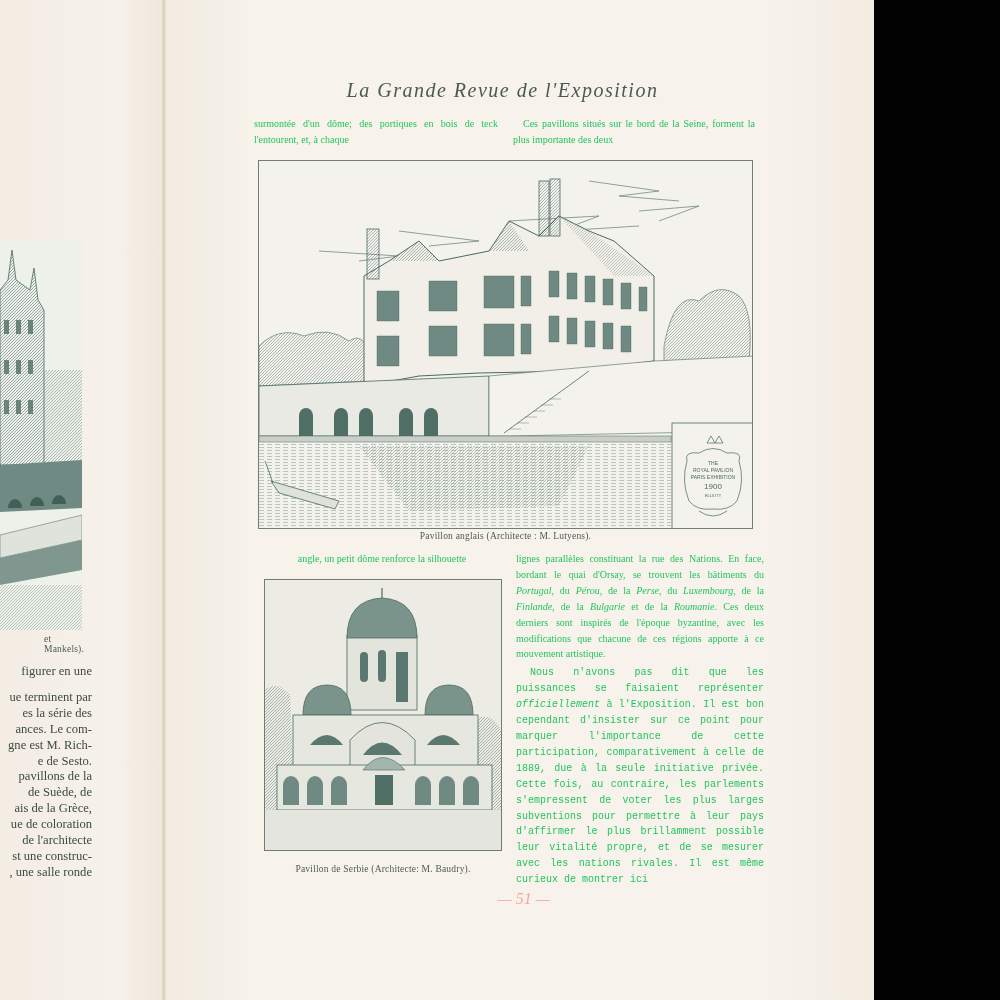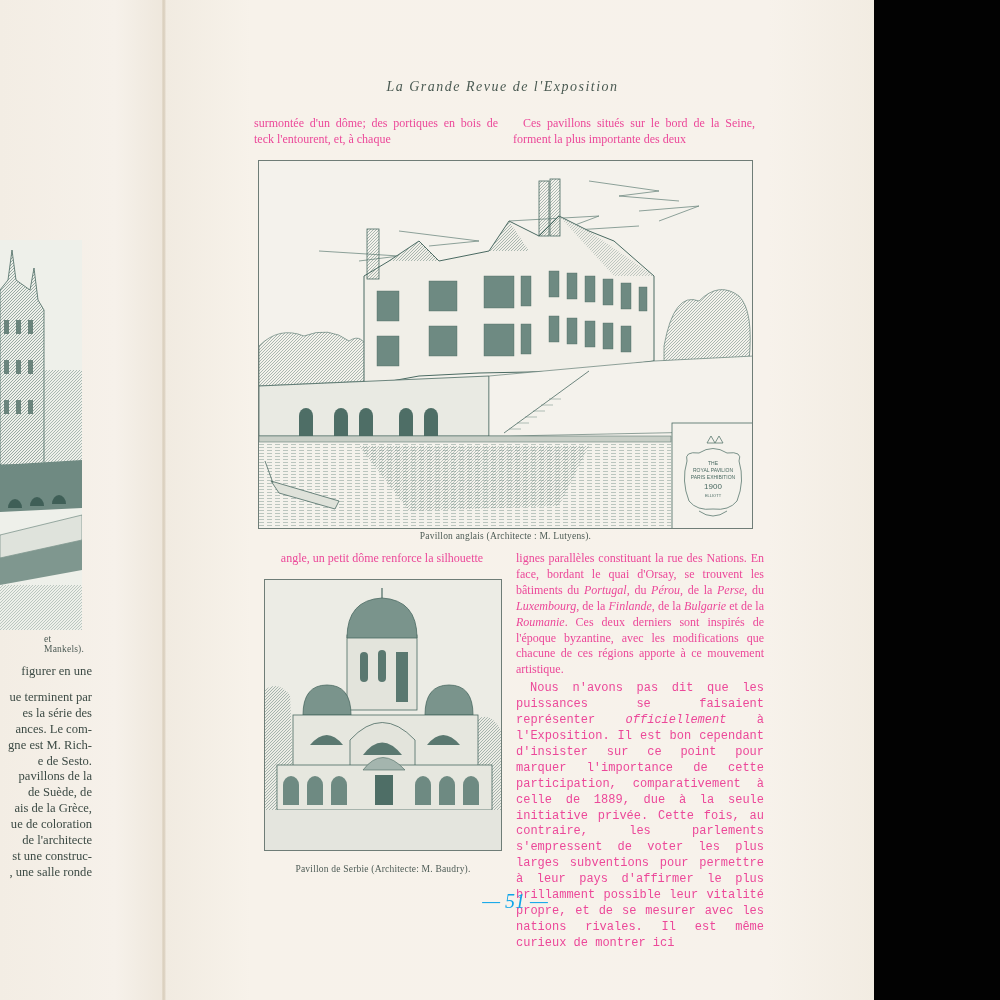--- a/index.html
+++ b/index.html
@@ -15,24 +15,24 @@
     background: linear-gradient(90deg, #e5dccd, #d8cdbb, #efe8dd);
   }
   .right-page {
     position: absolute; left: 166px; top: 0; width: 708px; height: 1000px;
     background: linear-gradient(90deg, #f1ebe1 0%, #f7f2ea 12%, #f7f2eb 85%, #f2ece2 100%);
   }
   .backdrop { position: absolute; left: 874px; top: 0; width: 126px; height: 1000px; background: #020202; }
 
   .running-head {
     position: absolute; left: 250px; top: 79px; width: 505px; text-align: center;
-    font-style: italic; font-size: 14px; letter-spacing: 1.5px; color: #4a5a52;
-  }
-
-  .col { position: absolute; font-size: 12px; line-height: 15.9px; text-align: justify; color: #ec4899; }
+    font-style: italic; font-size: 20px; letter-spacing: 1.5px; color: #4a5a52;
+  }
+
+  .col { position: absolute; font-size: 10px; line-height: 15.9px; text-align: justify; color: #22c55e; }
   .col p { text-indent: 0; }
   .col p.indent { text-indent: 14px; }
   .col i { font-style: italic; }
 
   .top-left-col { left: 254px; top: 116px; width: 244px; }
   .top-right-col { left: 513px; top: 116px; width: 242px; }
   .top-right-col p:first-child { text-indent: 10px; }
 
   .mid-left-line { left: 260px; top: 551px; width: 244px; white-space: nowrap; text-align: center; }
   .mid-right-col { left: 516px; top: 551px; width: 248px; }
@@ -41,21 +41,21 @@
   .figure { position: absolute; border: 1px solid #6f7d77; background: #fdba74; overflow: hidden; }
   .fig-english { left: 258px; top: 160px; width: 495px; height: 369px; }
   .fig-serbia  { left: 264px; top: 579px; width: 238px; height: 272px; background: #ecebe4; }
   .fig-left    { left: 0; top: 240px; width: 82px; height: 390px; background: #eeeee8; border: none; }
 
   .caption { position: absolute; font-size: 9.5px; color: #4d5b55; text-align: center; letter-spacing: 0.2px; }
   .cap-english { left: 258px; top: 531px; width: 495px; }
   .cap-serbia  { left: 264px; top: 864px; width: 238px; }
   .cap-left    { left: 0; top: 634px; width: 60px; text-align: left; padding-left: 44px; }
 
-  .folio { position: absolute; left: 480px; top: 890px; width: 70px; text-align: center; font-size: 20px; font-style: italic; color: #0ea5e9; }
+  .folio { position: absolute; left: 480px; top: 890px; width: 70px; text-align: right; font-size: 16px; font-style: italic; color: #fca5a5; }
 
   .left-col { position: absolute; left: 0; top: 664px; width: 92px; font-size: 12.6px; line-height: 15.9px; text-align: right; color: #3d4b45; white-space: nowrap; overflow: hidden; }
   .left-col .gap { height: 10px; }
   .left-col .ln { display: block; }
 </style>
 </head>
 <body>
 
 <div class="left-page"></div>
 <div class="gutter"></div>

